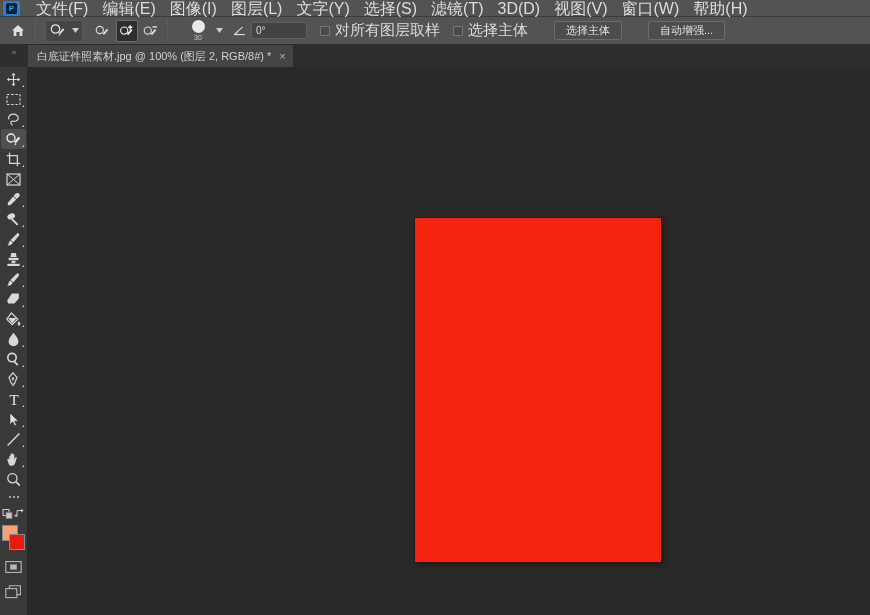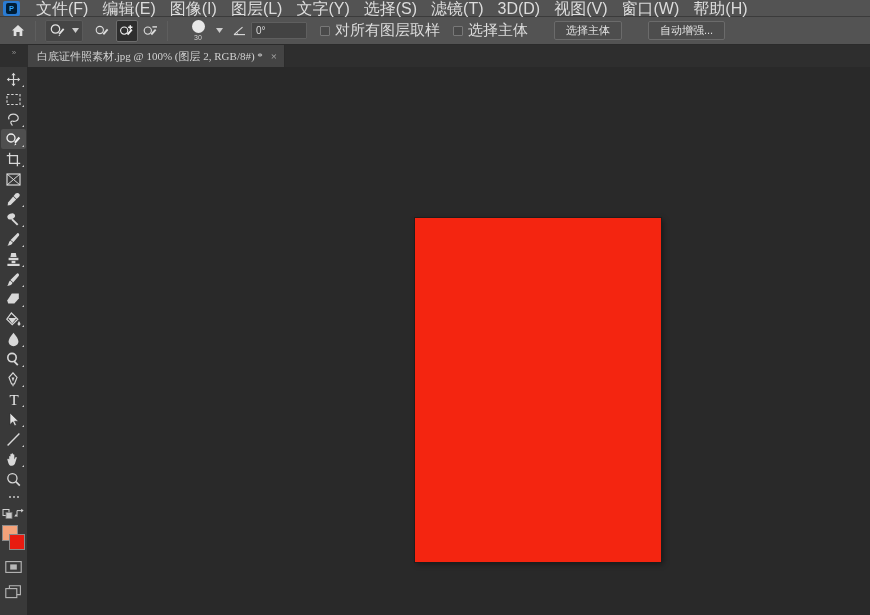--- a/index.html
+++ b/index.html
@@ -101,21 +101,21 @@
     background: #2e2e2e;
     display: flex; align-items: flex-end;
   }
   .panel-collapse {
     width: 28px; height: 22px; display:flex; align-items:flex-start; justify-content:center;
     padding-top: 3px; color: #8d8d8d; font-size: 8px; cursor: pointer;
   }
   .doc-tab {
     height: 22px; display: flex; align-items: center;
     background: #444444; border-right: 1px solid #2b2b2b;
-    padding: 0 7px 0 9px; cursor: pointer; font-family: Liberation Serif, serif;
+    padding: 0 7px 0 9px; cursor: pointer;
   }
   .doc-tab-title { font-size: 11px; color: #d2d2d2; white-space: nowrap; }
   .doc-tab-close {
     margin-left: 8px; font-size: 11px; color: #b0b0b0; line-height: 11px;
     cursor: pointer;
   }
 
   
   .toolbar {
     position: absolute; left: 0; top: 67px; width: 27px; height: 548px;

